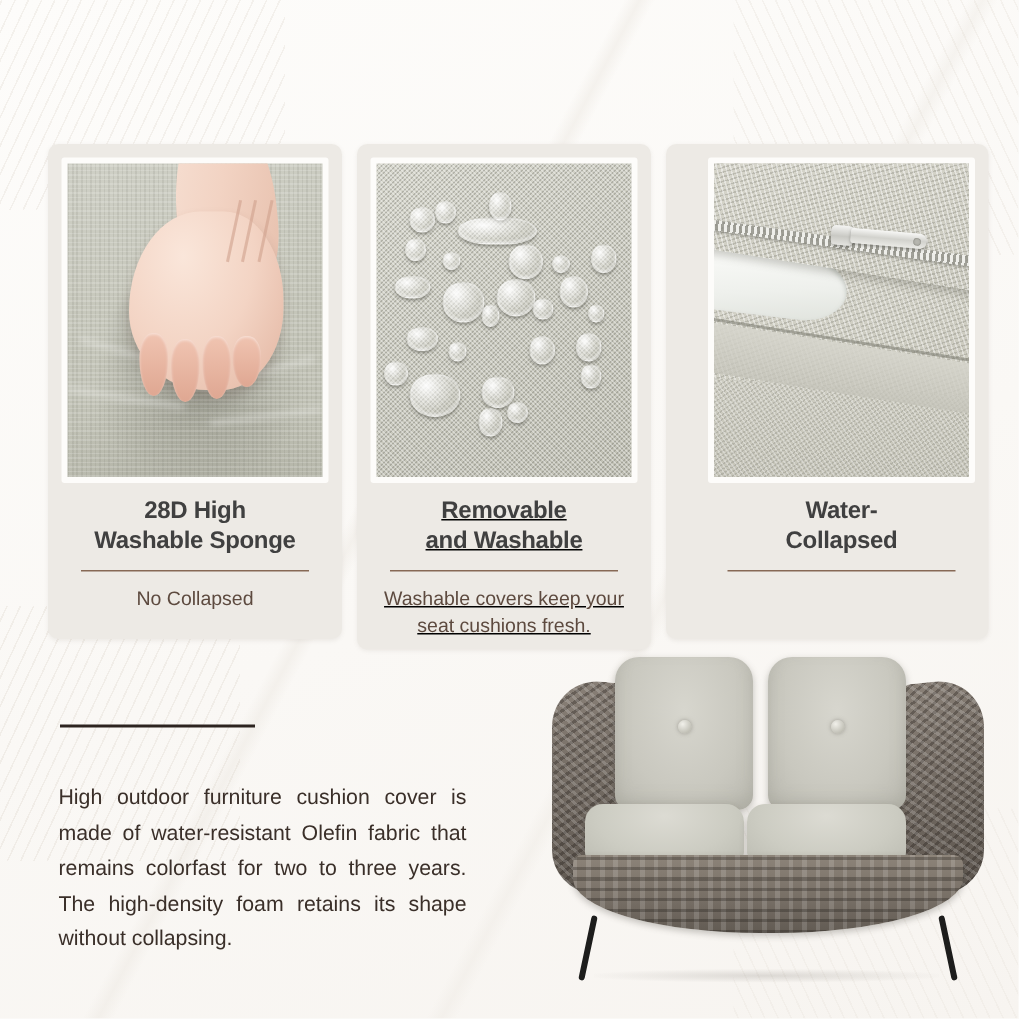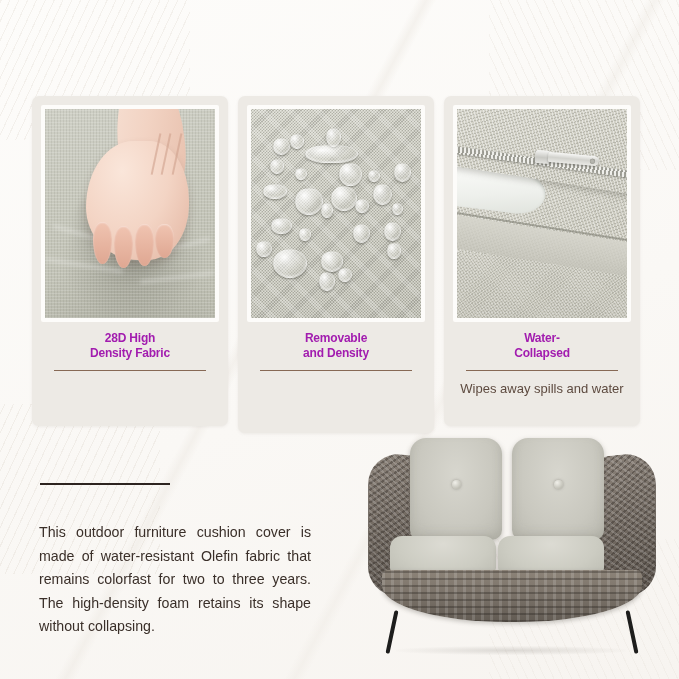--- a/index.html
+++ b/index.html
@@ -59,22 +59,22 @@
   .card {
     position: absolute;
     top: 96px;
     width: 196px;
     background: #edeae5;
     border-radius: 7px;
     box-shadow: 0 1px 3px rgba(120,110,98,.10);
     overflow: hidden;
   }
   .card.c1 { left: 32px;  height: 330px; }
-  .card.c2 { left: 238px; height: 337px; }
-  .card.c3 { left: 444px; height: 330px; }
+  .card.c2 { left: 238px; height: 337px; text-decoration: underline; }
+  .card.c3 { left: 444px; height: 330px; padding-left: 19px; }
 
   .photo-frame {
     margin: 9px 9px 0 9px;
     height: 217px;
     background: #fdfcfa;
     padding: 4px;
     box-sizing: border-box;
     border-radius: 2px;
   }
   .photo {
@@ -285,24 +285,24 @@
       repeating-linear-gradient(52deg, rgba(255,255,255,.30) 0 1px, rgba(0,0,0,0) 1px 2.5px),
       repeating-linear-gradient(-38deg, rgba(95,95,86,.20) 0 1px, rgba(0,0,0,0) 1px 2.5px);
   }
 
   
   .card-body {
     padding: 9px 12px 0 12px;
     text-align: center;
   }
   .card-title {
-    font-size: 12px;
+    font-size: 16px;
     font-weight: bold;
     line-height: 1.28;
-    color: #a21caf;
+    color: #404040;
     letter-spacing: -0.2px;
   }
   .card-rule {
     height: 1px;
     background: #7b5b45;
     margin: 8px 10px 9px 10px;
     opacity: .9;
   }
   .card-sub {
     font-size: 13px;
@@ -441,23 +441,24 @@
           <div class="knuckle k4"></div>
           <div class="fingerline fl1"></div>
           <div class="fingerline fl2"></div>
           <div class="fingerline fl3"></div>
         </div>
       </div>
     </div>
     <div class="card-body">
       <div class="card-title">
         <span>28D High</span><br>
-        <span>Density Fabric</span>
+        <span>Washable Sponge</span>
       </div>
       <div class="card-rule"></div>
+      <div class="card-sub">No Collapsed</div>
     </div>
   </div>
 
   <div class="card c2">
     <div class="photo-frame">
       <div class="photo ph-water">
         <div class="drop" style="left:13%;top:14%;width:9%;height:7%;"></div>
         <div class="drop" style="left:23%;top:12%;width:7%;height:6%;"></div>
         <div class="drop" style="left:44%;top:9%;width:8%;height:8%;"></div>
         <div class="drop" style="left:32%;top:17%;width:30%;height:8%;border-radius:50%/60%;"></div>
@@ -481,23 +482,24 @@
         <div class="drop" style="left:13%;top:67%;width:19%;height:13%;"></div>
         <div class="drop" style="left:41%;top:68%;width:12%;height:9%;"></div>
         <div class="drop" style="left:80%;top:64%;width:7%;height:7%;"></div>
         <div class="drop" style="left:40%;top:78%;width:8%;height:8%;"></div>
         <div class="drop" style="left:51%;top:76%;width:7%;height:6%;"></div>
       </div>
     </div>
     <div class="card-body">
       <div class="card-title">
         <span>Removable</span><br>
-        <span>and Density</span>
+        <span>and Washable</span>
       </div>
       <div class="card-rule"></div>
+      <div class="card-sub">Washable covers keep your seat cushions fresh.</div>
     </div>
   </div>
 
   <div class="card c3">
     <div class="photo-frame">
       <div class="photo ph-zip">
         <div class="zip-bottom"></div>
         <div class="zip-band"></div>
         <div class="zip-lower-seam"></div>
         <div class="foam-gap"></div>
@@ -510,26 +512,25 @@
           </div>
         </div>
       </div>
     </div>
     <div class="card-body">
       <div class="card-title">
         <span>Water-</span><br>
         <span>Collapsed</span>
       </div>
       <div class="card-rule"></div>
-      <div class="card-sub">Wipes away spills and water</div>
     </div>
   </div>
 
   <div class="bottom-rule"></div>
-  <div class="paragraph">This outdoor furniture cushion cover is made of water-resistant Olefin fabric that remains colorfast for two to three years. The high-density foam retains its shape without collapsing.</div>
+  <div class="paragraph">High outdoor furniture cushion cover is made of water-resistant Olefin fabric that remains colorfast for two to three years. The high-density foam retains its shape without collapsing.</div>
 
   <div class="sofa">
     <div class="arm left"></div>
     <div class="arm right"></div>
     <div class="back-cushion l">
       <div class="tuft"></div>
     </div>
     <div class="back-cushion r">
       <div class="tuft"></div>
     </div>

